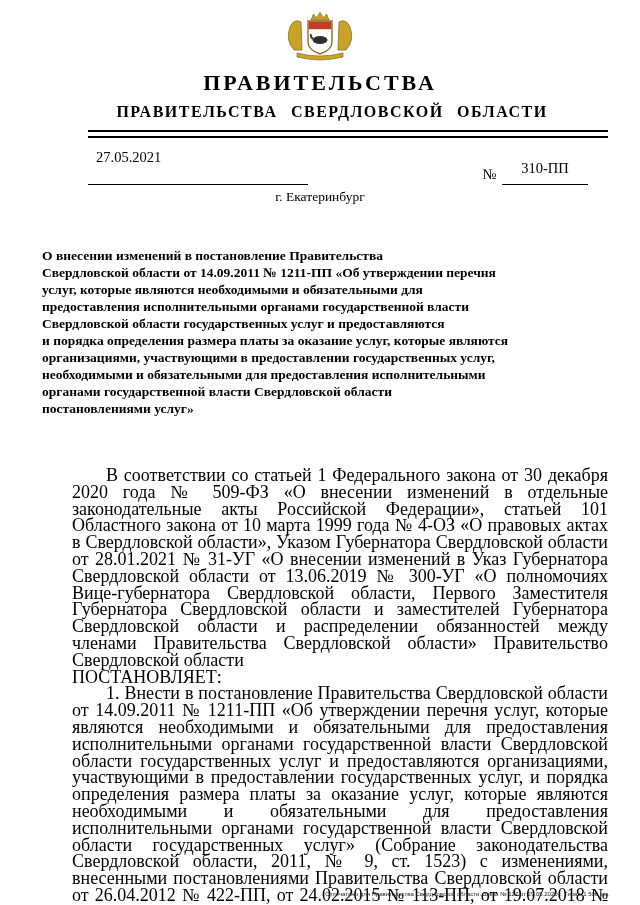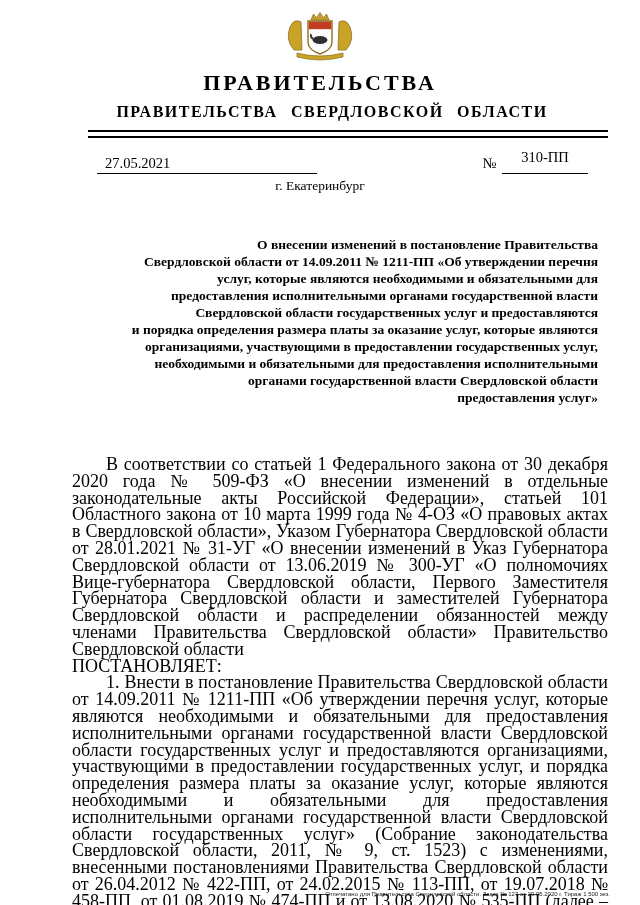--- a/index.html
+++ b/index.html
@@ -20,31 +20,31 @@
   .double-rule{
     margin:9px 32px 0 88px;height:4px;
     border-top:2.5px solid #000;border-bottom:2.5px solid #000;
   }
   .date-row{
     display:flex;justify-content:space-between;align-items:flex-end;
     margin:11px 52px 0 88px;font-size:14.5px;
   }
   .date-underline{
     display:inline-block;width:212px;border-bottom:1.5px solid #000;
-    padding-left:8px;padding-bottom:1px;margin-left:9px;
+    padding-left:8px;padding-bottom:18px;
   }
   .number-group{display:flex;align-items:flex-end;}
   .num-label{padding-bottom:2px;}
   .num-underline{
     display:inline-block;width:86px;border-bottom:1.5px solid #000;
     text-align:center;margin-left:6px;padding-bottom:7px;
   }
   .city{text-align:center;font-size:13.5px;margin-top:4px;}
   .subject{
-    margin:42px 42px 0 42px;text-align:right;font-weight:bold;
+    margin:42px 42px 0 42px;text-align:left;font-weight:bold;
     font-size:13.5px;line-height:17px;
   }
   .body-text{
     margin:50px 32px 0 72px;font-size:18px;line-height:16.8px;
     text-align:justify;
   }
   .body-text p{margin:0;}
   .indent{text-indent:34px;}
   .resolve{font-weight:normal;}
   .print-note{
@@ -97,21 +97,21 @@
   <div class="subject">
     <div>О внесении изменений в постановление Правительства</div>
     <div>Свердловской области от 14.09.2011 № 1211-ПП «Об утверждении перечня</div>
     <div>услуг, которые являются необходимыми и обязательными для</div>
     <div>предоставления исполнительными органами государственной власти</div>
     <div>Свердловской области государственных услуг и предоставляются</div>
     <div>и порядка определения размера платы за оказание услуг, которые являются</div>
     <div>организациями, участвующими в предоставлении государственных услуг,</div>
     <div>необходимыми и обязательными для предоставления исполнительными</div>
     <div>органами государственной власти Свердловской области</div>
-    <div>предоставления услуг»</div>
+    <div>постановлениями услуг»</div>
   </div>
 
   <div class="body-text">
     <p class="indent">В соответствии со статьей 1 Федерального закона от 30 декабря 2020 года № 509-ФЗ «О внесении изменений в отдельные законодательные акты Российской Федерации», статьей 101 Областного закона от 10 марта 1999 года № 4-ОЗ «О правовых актах в Свердловской области», Указом Губернатора Свердловской области от 28.01.2021 № 31-УГ «О внесении изменений в Указ Губернатора Свердловской области от 13.06.2019 № 300-УГ «О полномочиях Вице-губернатора Свердловской области, Первого Заместителя Губернатора Свердловской области и заместителей Губернатора Свердловской области и распределении обязанностей между членами Правительства Свердловской области» Правительство Свердловской области</p>
     <p class="resolve">ПОСТАНОВЛЯЕТ:</p>
     <p class="indent">1. Внести в постановление Правительства Свердловской области от 14.09.2011 № 1211-ПП «Об утверждении перечня услуг, которые являются необходимыми и обязательными для предоставления исполнительными органами государственной власти Свердловской области государственных услуг и предоставляются организациями, участвующими в предоставлении государственных услуг, и порядка определения размера платы за оказание услуг, которые являются необходимыми и обязательными для предоставления исполнительными органами государственной власти Свердловской области государственных услуг» (Собрание законодательства Свердловской области, 2011, № 9, ст. 1523) с изменениями, внесенными постановлениями Правительства Свердловской области от 26.04.2012 № 422-ПП, от 24.02.2015 № 113-ПП, от 19.07.2018 № 458-ПП, от 01.08.2019 № 474-ПП и от 13.08.2020 № 535-ПП (далее – постановление Правительства Свердловской области от 14.09.2011 № 1211-ПП), следующие изменения:</p>
   </div>
 
   <div class="print-note">Отпечатано для Правительства Свердловской области. Заказ № 127 от 29.05.2020 г. Тираж 1 500 экз.</div>
 

